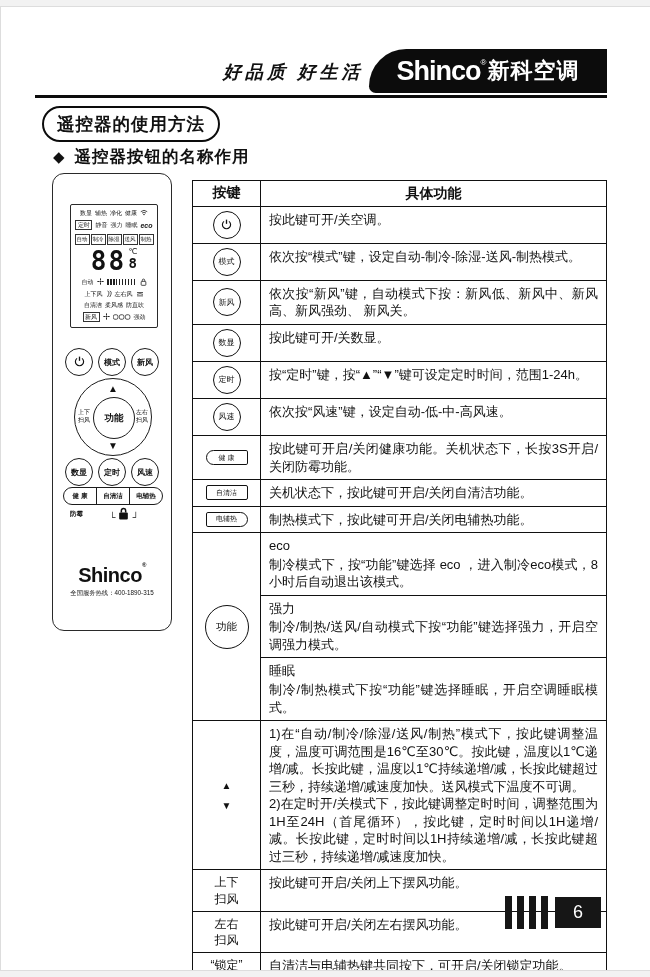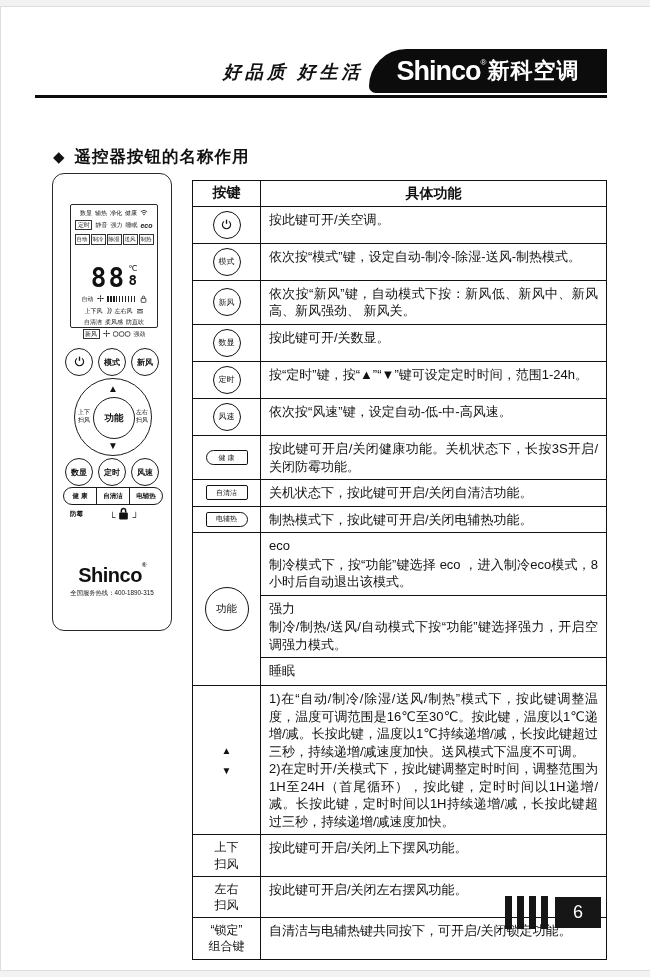--- a/index.html
+++ b/index.html
@@ -22,21 +22,21 @@
   .subtitle .diamond{font-size:15px;margin-right:9px;}
   
   .remote{position:absolute;left:51px;top:166px;width:118px;height:456px;border:1.5px solid #2a2a2a;border-radius:12px;}
   .lcd{position:absolute;left:17px;top:30px;width:86px;height:122px;border:1.2px solid #2a2a2a;border-radius:2px;
        font-size:6px;line-height:1;}
   .lcdrow{display:flex;align-items:center;justify-content:center;gap:3px;margin-top:4px;white-space:nowrap;}
   .lcd .boxed{border:0.8px solid #333;padding:1px 1.5px;}
   .lcd .eco{font-style:italic;font-weight:bold;font-size:7px;}
   .modes{gap:1px;}
   .modes span{border:0.8px solid #333;padding:1.5px 1px;font-size:5.5px;}
-  .digits{margin-top:20px;display:flex;align-items:flex-start;justify-content:center;gap:2px;}
+  .digits{margin-top:3px;display:flex;align-items:flex-start;justify-content:center;gap:2px;}
   .bigdig{font-family:"DejaVu Sans Mono","Liberation Mono",monospace;font-size:26px;font-weight:bold;letter-spacing:2px;line-height:1;}
   .digcol{display:flex;flex-direction:column;align-items:center;}
   .unit{font-size:8px;}
   .smalldig{font-family:"DejaVu Sans Mono","Liberation Mono",monospace;font-size:14px;font-weight:bold;line-height:1.1;}
   .fanbars{width:30px;height:6px;background:repeating-linear-gradient(90deg,#222 0 1.5px,transparent 1.5px 3px);}
   .lcd svg{display:block;}
   
   .btn-row{position:absolute;left:0;width:118px;display:flex;justify-content:space-between;padding:0 12px;box-sizing:border-box;}
   .row1{top:174px;} .row2{top:284px;}
   .cbtn{width:26px;height:26px;border:1.3px solid #1c1c1c;border-radius:50%;display:flex;align-items:center;
@@ -92,20 +92,21 @@
 <div class="page">
 
   <div class="slogan">好品质 好生活</div>
   <div class="brand-bar">
     <span class="brand-en">Shinco</span>
       <span class="brand-reg">®</span>
       <span class="brand-cn">新科空调</span>
   </div>
   <div class="rule"></div>
 
+  <div class="title-box">遥控器的使用方法</div>
   <div class="subtitle">
     <span class="diamond">◆</span>
     <span>遥控器按钮的名称作用</span>
   </div>
 
   <div class="remote">
     <div class="lcd">
       <div class="lcdrow">
         <span id="lcdStatus" style="display:flex;gap:3px">
             <span>数显</span>
@@ -318,20 +319,21 @@
           <div class="sub">
             <div class="sub-title">eco</div>
             <div>制冷模式下，按“功能”键选择 eco ，进入制冷eco模式，8小时后自动退出该模式。</div>
           </div>
           <div class="sub">
             <div class="sub-title">强力</div>
             <div>制冷/制热/送风/自动模式下按“功能”键选择强力，开启空调强力模式。</div>
           </div>
           <div class="sub">
             <div class="sub-title">睡眠</div>
+            <div>制冷/制热模式下按“功能”键选择睡眠，开启空调睡眠模式。</div>
           </div>
         </div>
       </div>
       <div class="trow">
         <div class="kcell">
           <span class="karrows">
             <span>▲</span>
             <span>▼</span>
           </span>
         </div>

